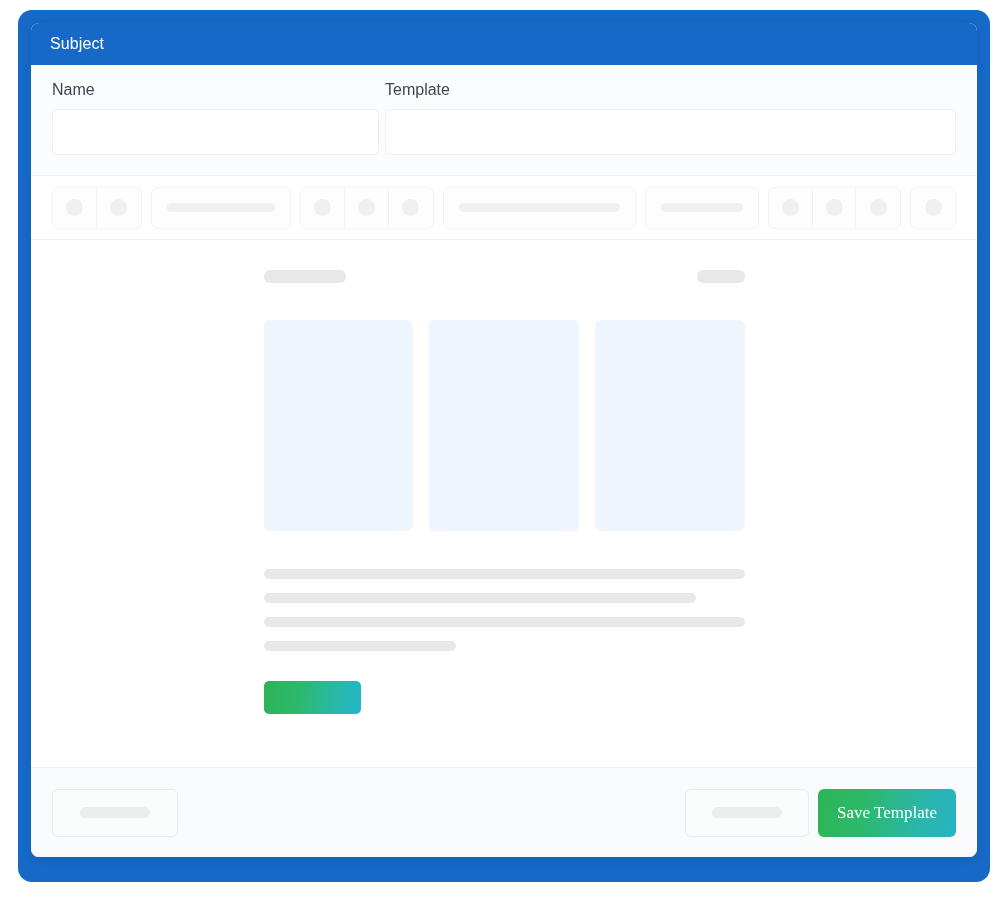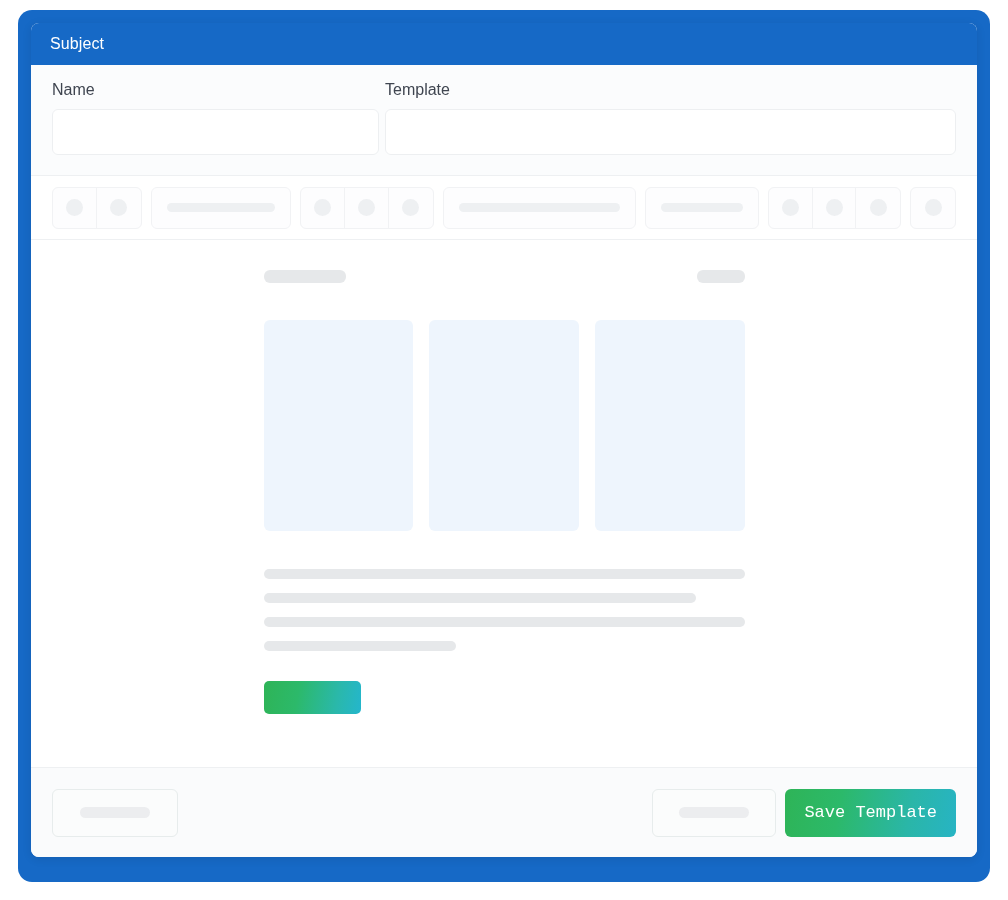--- a/index.html
+++ b/index.html
@@ -209,21 +209,21 @@
     background: #ecedef;
   }
   .footer-right { display: flex; align-items: center; gap: 9px; }
   .ghost-btn-2 { width: 124px; }
   .save-btn {
     height: 48px;
     padding: 0 19px;
     border: none;
     border-radius: 6px;
     color: #ffffff;
-    font-family: Liberation Mono, monospace;
+    font-family: Liberation Serif, serif;
     font-size: 17px;
     cursor: pointer;
     background: linear-gradient(100deg, #2eb457 0%, #2cb96a 32%, #2ab6a8 72%, #27b4c4 100%);
   }
 </style>
 </head>
 <body>
 
 <div class="frame-outer"></div>
 <div class="frame-noise"></div>

